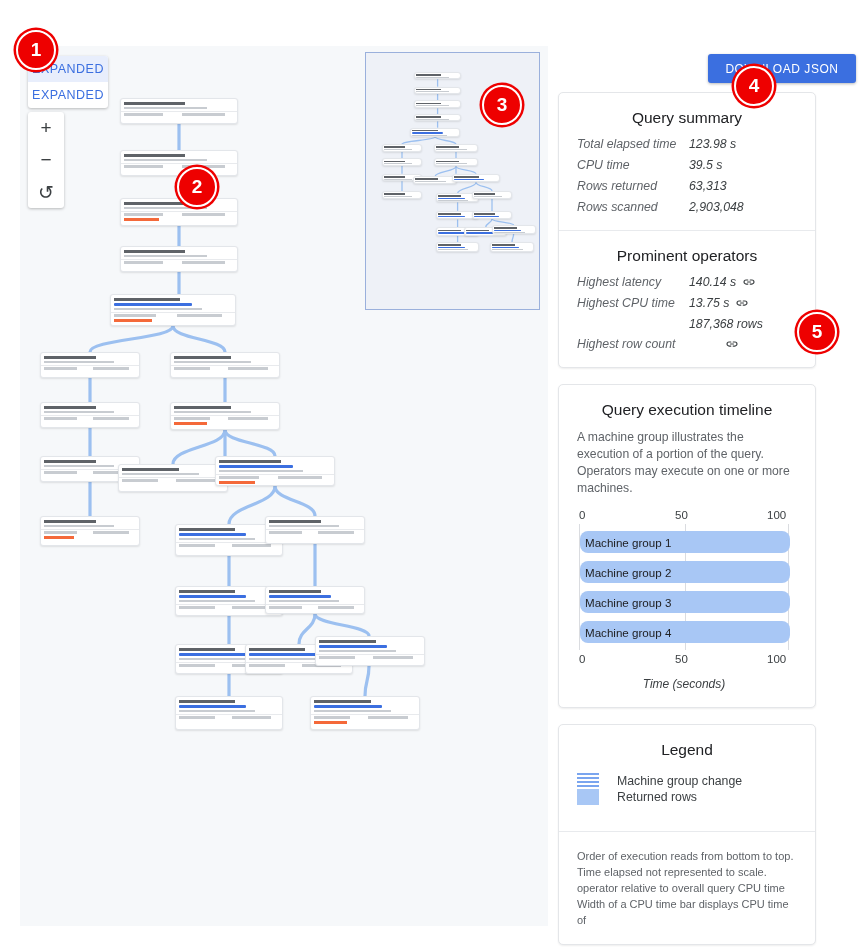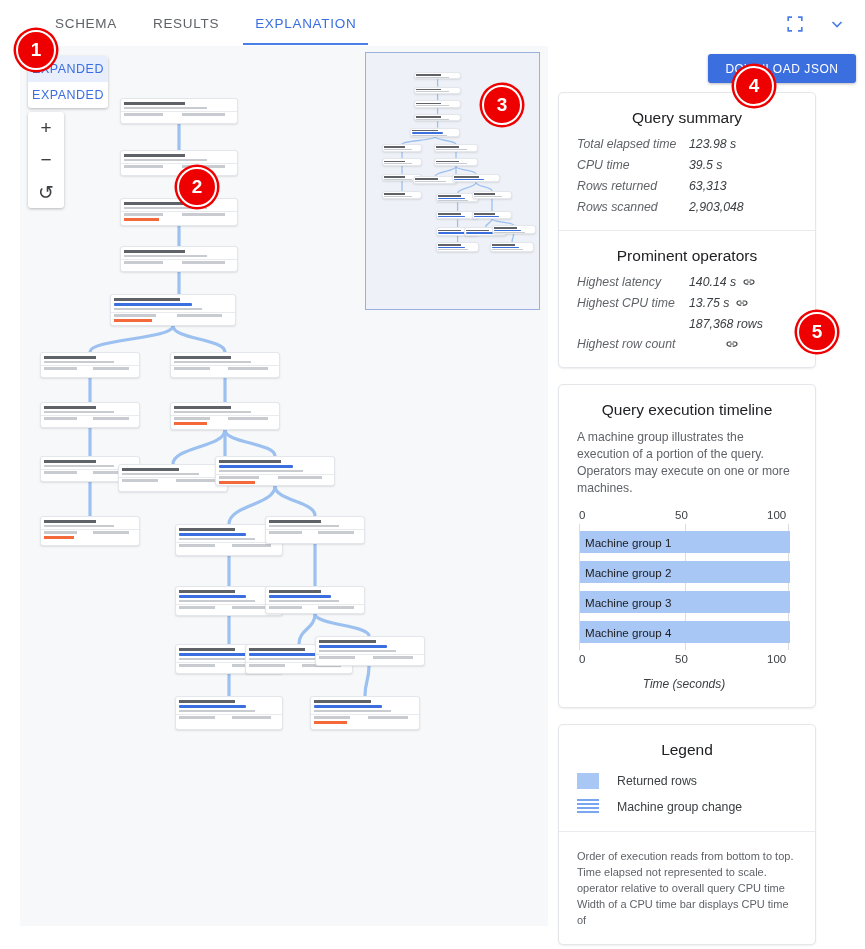--- a/index.html
+++ b/index.html
@@ -101,21 +101,21 @@
 
   
   .chart { position: relative; width: 210px; margin: 2px 0 0 2px; }
   .axis { position: relative; height: 15px; }
   .axis span { position: absolute; font-size: 11.5px; color: #3c4043; top: 0; }
   .plot { position: relative; height: 126px; border-left: 1px solid #dadce0; border-right: 1px solid #dadce0; }
   .vgrid { position: absolute; top: 0; bottom: 0; width: 1px; background: #dadce0; }
   .bar {
     position: absolute; height: 22px; background: #a8c7f5;
     display: flex; align-items: center; padding-left: 5px;
-    font-size: 11.6px; color: #202124;
+    font-size: 11.6px; color: #202124; border-radius: 8px;
   }
   .xlabel { text-align: center; font-size: 12px; font-style: italic; color: #3c4043; margin-top: 9px; }
 
   
   .leg-row { display: flex; align-items: center; gap: 18px; margin-bottom: 10px; }
   .sw-solid { width: 22px; height: 16px; background: #a8c7f5; }
   .sw-stripe {
     width: 22px; height: 16px;
     background: repeating-linear-gradient(to bottom,
       #7aa5ef 0px, #7aa5ef 2px, #ffffff 2px, #ffffff 4px);
@@ -131,39 +131,20 @@
     color: #fff; font-size: 19px; font-weight: 700;
     display: flex; align-items: center; justify-content: center;
     z-index: 40; font-family: "Liberation Sans", sans-serif;
   }
 </style>
 </head>
 <body>
 
 <div id="app">
 
-  <div class="topbar">
-    <div class="tabs">
-      <div class="tab">SCHEMA</div>
-      <div class="tab">RESULTS</div>
-      <div class="tab active">EXPLANATION</div>
-    </div>
-    <div class="top-icons">
-      <div class="icon-btn">
-        <svg width="16" height="16" viewBox="0 0 16 16" fill="none" stroke="#4a7fe8" stroke-width="1.7">
-          <path d="M1.2 5V1.2H5M11 1.2h3.8V5M14.8 11v3.8H11M5 14.8H1.2V11"></path>
-        </svg>
-      </div>
-      <div class="icon-btn">
-        <svg width="16" height="16" viewBox="0 0 16 16" fill="none" stroke="#4a7fe8" stroke-width="1.7">
-          <path d="M3.5 6 L8 10.5 L12.5 6"></path>
-        </svg>
-      </div>
-    </div>
-  </div>
 
   <div class="canvas">
 
     <div class="mode-toggle">
       <div class="mode-btn sel">EXPANDED</div>
       <div class="mode-btn">EXPANDED</div>
     </div>
 
     <div class="zoomctl">
       <div class="zoom-btn">+</div>
@@ -600,27 +581,27 @@
               <span style="left: 188px;">100</span>
             </div>
           <div class="xlabel">Time (seconds)</div>
         </div>
       </div>
     </div>
 
     <div class="card">
       <div class="card-sec">
         <h3 class="card-h" style="margin-bottom:14px">Legend</h3>
+        <div class="leg-row" style="margin-bottom:0">
+          <span class="sw-stripe"></span>
+          <span class="leg-lab">Machine group change</span>
+        </div>
         <div class="leg-row">
           <span class="sw-solid"></span>
           <span class="leg-lab">Returned rows</span>
-        </div>
-        <div class="leg-row" style="margin-bottom:0">
-          <span class="sw-stripe"></span>
-          <span class="leg-lab">Machine group change</span>
         </div>
       </div>
       <div class="card-sec">
         <div class="note">Order of execution reads from bottom to top.</div>
         <div class="note">Time elapsed not represented to scale.</div>
         <div class="note">operator relative to overall query CPU time</div>
         <div class="note">Width of a CPU time bar displays CPU time of</div>
       </div>
     </div>
   </div>

